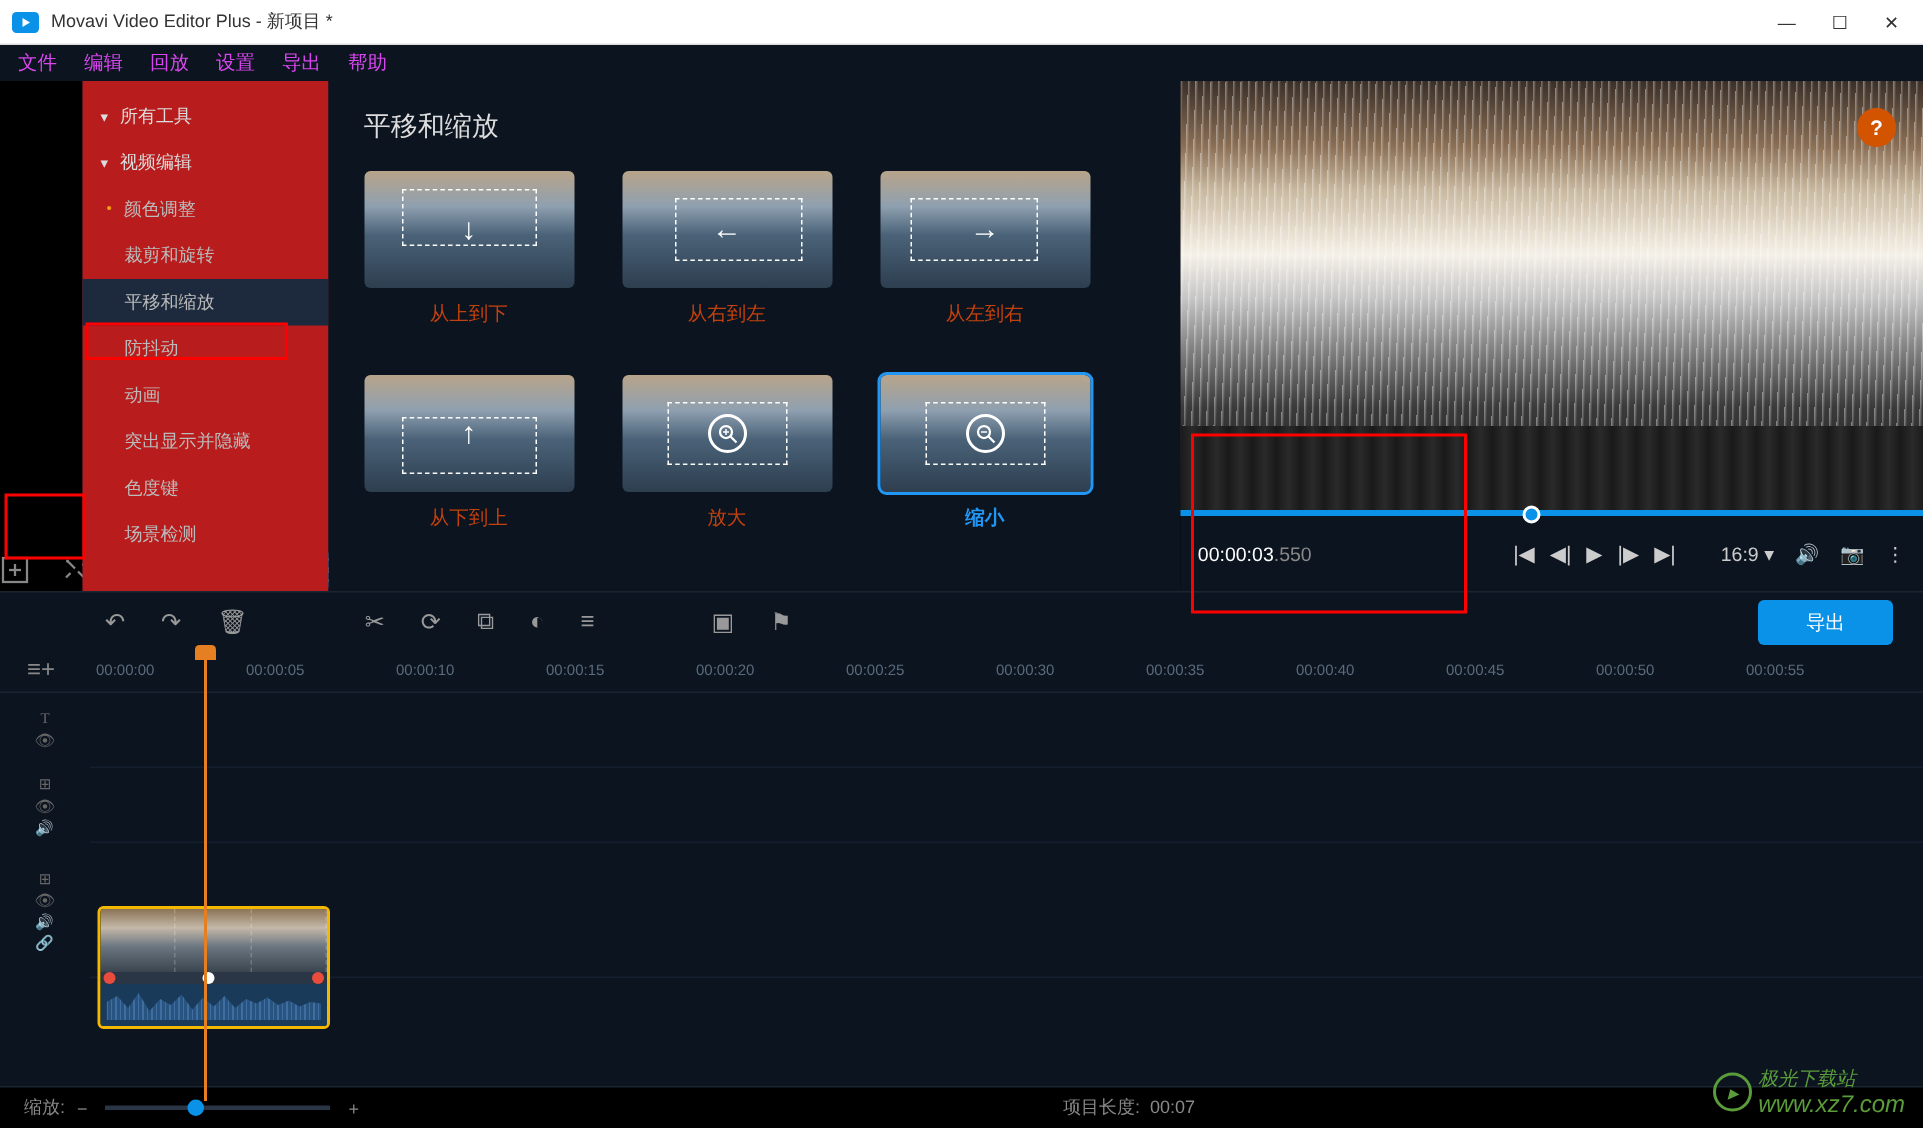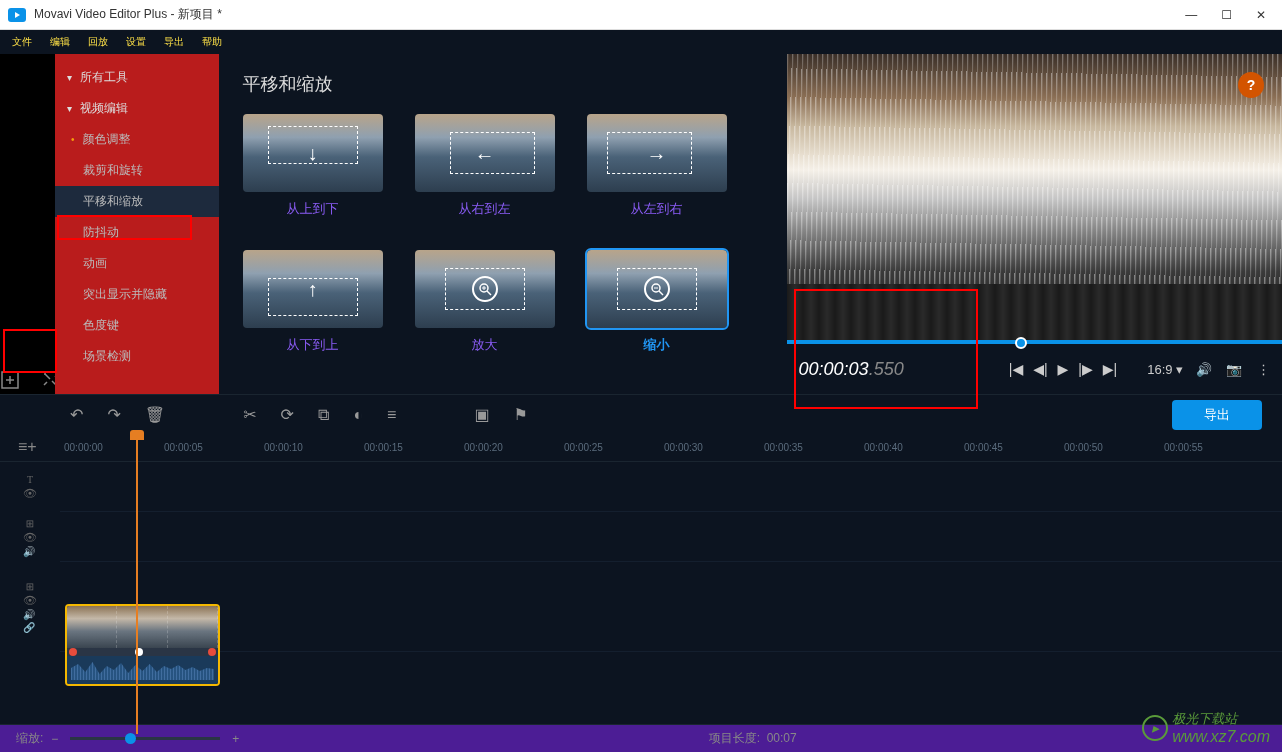--- a/index.html
+++ b/index.html
@@ -4,21 +4,21 @@
 <style>
 * { margin: 0; padding: 0; box-sizing: border-box; font-family: "Microsoft YaHei", Arial, sans-serif; }
 body { width: 1282px; height: 752px; background: #0c1420; overflow: hidden; position: relative; }
 .titlebar { height: 30px; background: #fff; display: flex; align-items: center; padding: 0 8px; border-bottom: 1px solid #ddd; }
 .titlebar .logo { width: 18px; height: 14px; background: #0a92e8; border-radius: 3px; margin-right: 8px; display:flex; align-items:center; justify-content:center; }
 .titlebar .logo::after { content:""; width:0; height:0; border-left:5px solid white; border-top:3px solid transparent; border-bottom:3px solid transparent; }
 .titlebar .title { font-size: 12px; color: #333; }
 .titlebar .win-controls { margin-left: auto; display: flex; gap: 24px; padding-right:8px; }
 .titlebar .win-controls span { font-size: 12px; color: #333; cursor: pointer; }
 .menubar { height: 24px; background: #0c1420; display: flex; align-items: center; padding-left: 12px; gap: 18px; }
-.menubar span { color: #fde047; font-size: 10px; cursor: pointer; }
+.menubar span { color: #d946ef; font-size: 13px; cursor: pointer; }
 .main { display: flex; height: 340px; }
 .left-rail { width: 55px; background: #000000; display: flex; align-items: flex-end; gap: 22px; padding-top: 22px; }
 .left-rail .rail-icon { width: 28px; height: 28px; display: flex; align-items: center; justify-content: center; color: #888; font-size: 18px; cursor: pointer; border-radius: 50%; }
 .left-rail .rail-icon.active { background: #0a92e8; color: #fff; }
 .rail-highlight-box { position:absolute; left:3px; top:329px; width:54px; height:44px; border:2px solid red; z-index:5; pointer-events:none; }
 .sidebar { width: 170px; background: #b91c1c; padding-top: 8px; }
 .sidebar .item { padding: 7px 12px; font-size: 12px; color: #bbb; cursor: pointer; display:flex; align-items:center; gap:8px; }
 .sidebar .item.header::before { content:"▾"; font-size:10px; }
 .sidebar .item.header { color:#ddd; }
 .sidebar .item.bullet::before { content:"•"; color:#f59e0b; font-size:10px; margin-left:4px; }
@@ -26,32 +26,32 @@
 .sidebar-highlight { position:absolute; left:57px; top:215px; width:135px; height:25px; border:2px solid red; z-index:5; pointer-events:none;}
 .effects-panel { flex: 1; background: #0c1420; padding: 18px 24px; position:relative; }
 .effects-panel h2 { color: #ddd; font-size: 18px; font-weight: 400; margin-bottom: 18px; }
 .effects-grid { display: flex; gap: 32px; flex-wrap: wrap; width: 520px; }
 .effect-card { width: 140px; cursor: pointer; }
 .effect-thumb { width: 140px; height: 78px; border-radius: 4px; background: linear-gradient(180deg, #b8a48a 0%, #8fa0b0 30%, #4a6278 55%, #2d3e4f 100%); position: relative; display:flex; align-items:center; justify-content:center; }
 .effect-thumb.selected { outline: 2px solid #2196f3; }
 .effect-thumb .overlay-box { position:absolute; border:1.5px dashed #fff; }
 .effect-thumb .icon-center { color:#fff; font-size:18px; z-index:2; display:flex; align-items:center; justify-content:center; width:26px; height:26px; border:2px solid #fff; border-radius:50%; }
 .effect-thumb .arrow-center { color:#fff; font-size:20px; z-index:2; }
-.effect-label { text-align: center; color: #8b5cf6; font-size: 13px; margin-top: 8px; }
+.effect-label { text-align: center; color: #c2410c; font-size: 13px; margin-top: 8px; }
 .effect-label.selected { color: #2196f3; font-weight: bold; }
 .effect-red-box { position:absolute; left:575px; top:235px; width:184px; height:120px; border:2px solid red; z-index:5; pointer-events:none; }
 .preview { width: 515px; background: #000; position: relative; }
 .preview-video { width:100%; height:290px; background: linear-gradient(180deg, #3a2f28 0%, #8b6f55 15%, #c8b89f 25%, #e8dfd0 35%, #f5f0e8 40%, #c5c5c5 50%, #8a8a8a 60%, #3a3a3a 75%, #1a1a1a 100%); position:relative; overflow:hidden; }
 .preview-video .crowd { position:absolute; bottom:0; left:0; right:0; height:60px; background: repeating-linear-gradient(90deg, #1a1a1a 0px, #2a2a2a 8px, #1a1a1a 16px); }
 .preview-video .rain { position:absolute; top:0; left:0; right:0; bottom:60px; background: repeating-linear-gradient(92deg, rgba(255,255,255,0.4) 0px, transparent 2px, transparent 5px); }
 .help-btn { position:absolute; right:18px; top:18px; width:26px; height:26px; border-radius:50%; background:#d35400; color:#fff; display:flex; align-items:center; justify-content:center; font-size:14px; font-weight:bold; cursor:pointer; }
 .preview-controls { height: 50px; display: flex; align-items: center; padding: 0 12px; gap: 10px; position:relative; background:#0c1420; }
 .preview-scrub { position:absolute; top:-4px; left:0; right:0; height:4px; background:#0a92e8; }
 .preview-scrub-handle { position:absolute; top:-7px; left:228px; width:12px; height:12px; border-radius:50%; background:#0a92e8; border:2px solid #fff; }
-.preview-time { color:#888; font-size:18px;font-style:italic; }
+.preview-time { color:#888; font-size:13px; }
 .preview-time .active { color:#fff; }
 .play-controls { margin-left:auto; display:flex; gap:10px; align-items:center; color:#ccc; }
 .play-controls span { cursor:pointer; font-size:14px; }
 .right-controls { display:flex; gap:14px; align-items:center; color:#ccc; margin-left:20px; }
 .right-controls span { cursor:pointer; font-size:13px; }
 .toolbar { height: 40px; background: #0c1420; display: flex; align-items: center; padding: 0 20px 0 70px; gap: 24px; border-top:1px solid #1a2530; }
 .toolbar .tool { color: #999; font-size: 16px; cursor: pointer; }
 .export-btn { margin-left:auto; background:#0a92e8; color:#fff; padding:6px 32px; border-radius:4px; font-size:13px; cursor:pointer; }
 .timeline { background: #0c1420; }
 .timeline-ruler { height: 28px; display: flex; align-items: center; padding-left: 64px; gap: 70px; font-size: 10px; color: #5a6b7c; border-bottom:1px solid #1a2530; position:relative; }
@@ -69,21 +69,21 @@
 .track-row.big { height:50px; }
 .clip { position:absolute; left:5px; top:142px; width:155px; height:82px; border:2px solid #f5b800; border-radius:4px; overflow:hidden; }
 .clip-video { height:42px; background: linear-gradient(180deg, #8b7355 0%, #c4b8a8 30%, #6a7580 60%, #3a4550 100%); display:flex; }
 .clip-video div { flex:1; border-right:1px dashed rgba(255,255,255,0.2); }
 .clip-fx-line { height:8px; background:#2a3545; position:relative; }
 .clip-fx-line::before, .clip-fx-line::after { content:""; position:absolute; width:8px; height:8px; background:#e74c3c; border-radius:50%; top:0; }
 .clip-fx-line::before { left:2px; } .clip-fx-line::after { right:2px; }
 .clip-fx-mid { position:absolute; left:45%; top:0; width:8px; height:8px; background:#fff; border-radius:50%; }
 .clip-audio { height:28px; background:#1a3a5a; position:relative; overflow:hidden; }
 .clip-audio::after { content:""; position:absolute; inset:4px; background: repeating-linear-gradient(90deg, #4a7ab0 0px, #4a7ab0 1px, #2a5a8a 1px, #2a5a8a 3px); opacity:0.8; clip-path: polygon(0 40%, 5% 20%, 10% 60%, 15% 10%, 20% 70%, 25% 30%, 30% 50%, 35% 15%, 40% 65%, 45% 25%, 50% 55%, 55% 20%, 60% 60%, 65% 30%, 70% 45%, 75% 25%, 80% 50%, 85% 35%, 90% 55%, 95% 40%, 100% 45%, 100% 100%, 0 100%); }
-.bottom-bar { position:absolute; bottom:0; left:0; right:0; height:28px; background:#4c1d95; border-top:1px solid #1a2530; display:flex; align-items:center; padding:0 16px; font-size:12px; color:#888; }
+.bottom-bar { position:absolute; bottom:0; left:0; right:0; height:28px; background:#000000; border-top:1px solid #1a2530; display:flex; align-items:center; padding:0 16px; font-size:12px; color:#888; }
 .zoom-slider { width:150px; height:3px; background:#2a3545; margin:0 12px; position:relative; }
 .zoom-slider-handle { position:absolute; left:55px; top:-4px; width:11px; height:11px; background:#0a92e8; border-radius:50%; }
 .watermark { position:absolute; right:12px; bottom:6px; font-size:13px; color:#5a9b3a; font-style:italic; display:flex; align-items:center; gap:4px; }
 .watermark .wm-icon { width:26px; height:26px; border:2px solid #5a9b3a; border-radius:50%; display:flex; align-items:center; justify-content:center; font-size:14px; }
 svg { display:block; }
 </style>
 </head>
 <body>
 
 <div class="titlebar">

